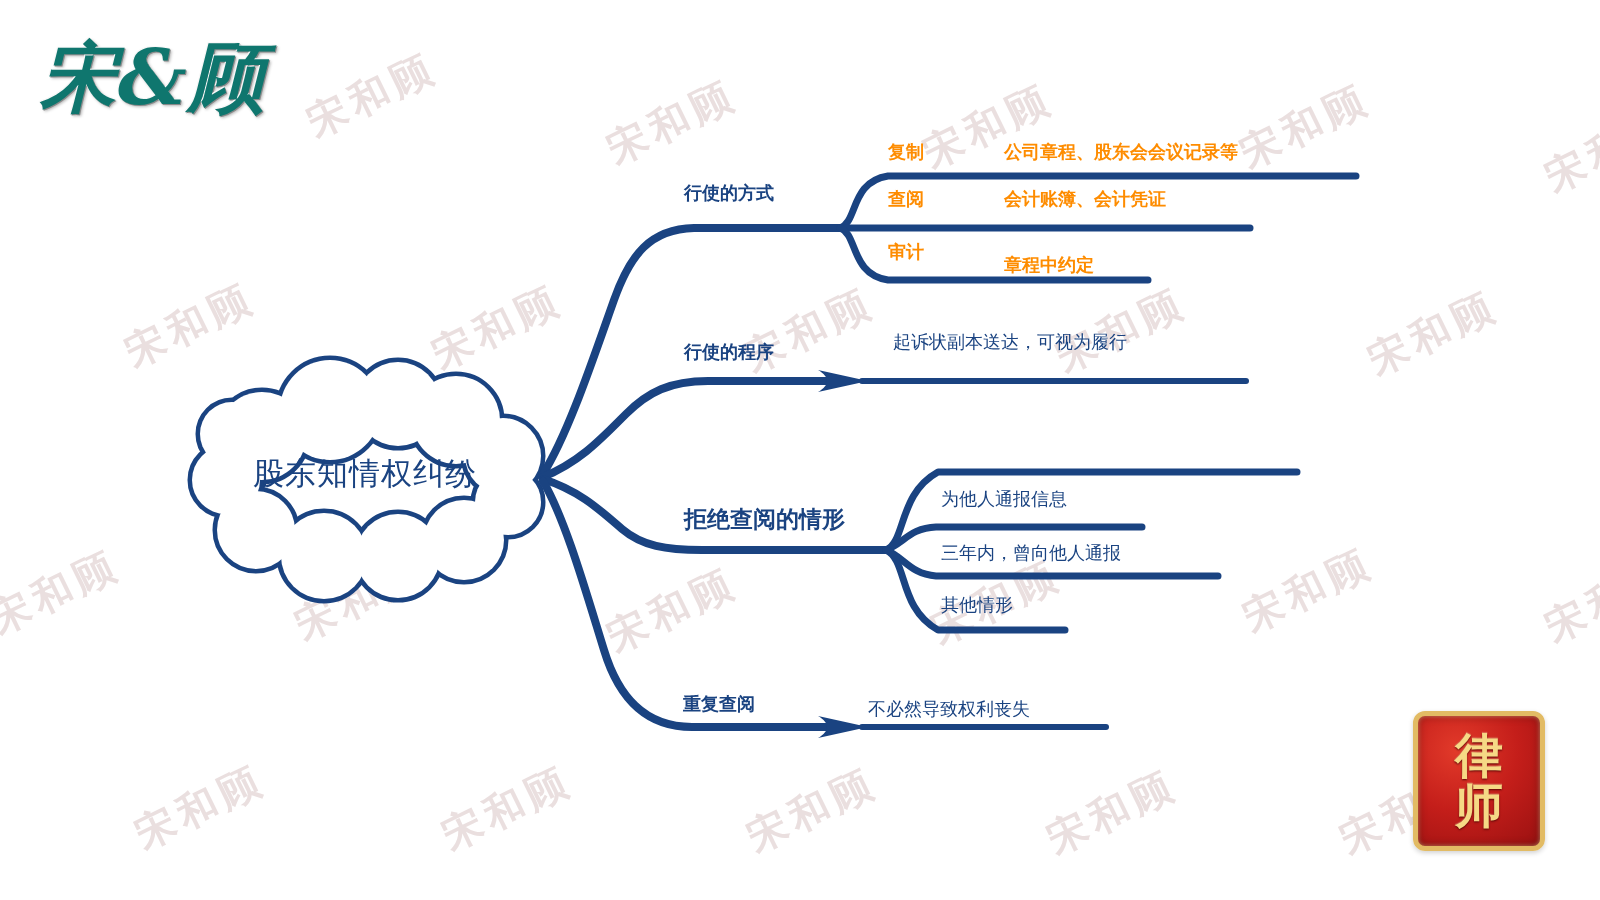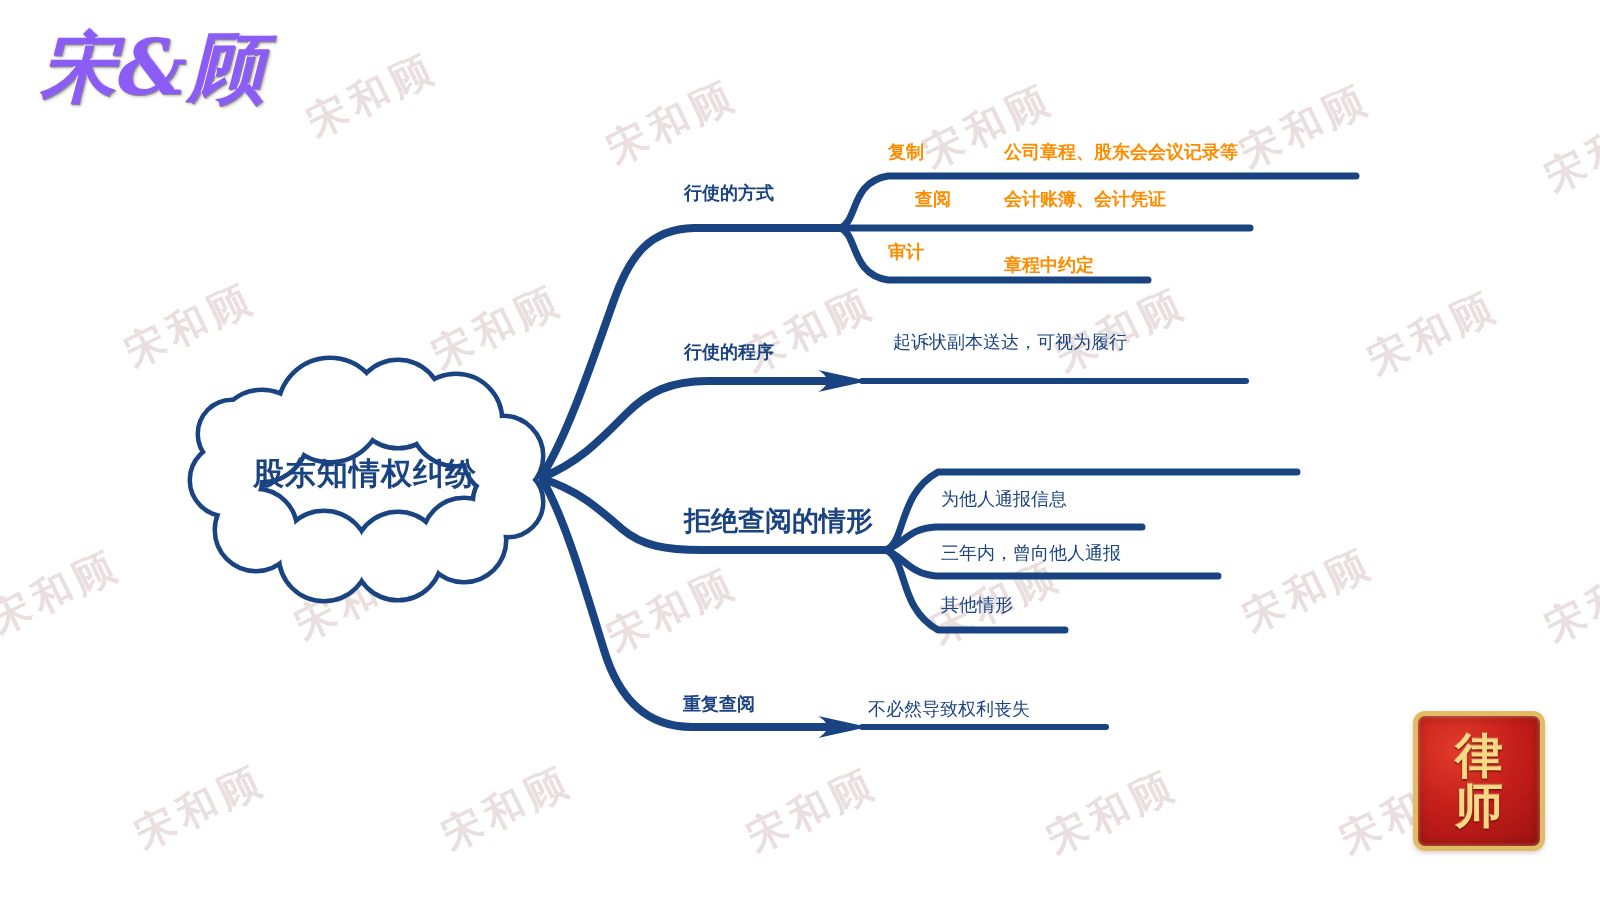--- a/index.html
+++ b/index.html
@@ -16,24 +16,24 @@
   
   #diagram{position:absolute;inset:0;}
   .ln{stroke:var(--line);fill:none;stroke-linecap:round;stroke-linejoin:round;}
   .cl-s{stroke:var(--line);stroke-width:9;fill:#fff;}
   .cl-f{fill:#fff;stroke:none;}
   .arw{fill:var(--line);stroke:none;}
   
   .t{position:absolute;line-height:1;white-space:nowrap;font-size:18px;color:var(--blue);}
   .bold{font-weight:700;}
   .orange{color:var(--orange);font-weight:700;}
-  .root-label{font-size:31px;letter-spacing:1px;font-weight:700;}
+  .root-label{font-size:31px;letter-spacing:1px;font-weight:400;}
   
-  .logo{position:absolute;left:40px;top:18px;font-family:"DejaVu Serif",serif;
-        font-size:76px;font-weight:700;font-style:italic;color:#8b5cf6;letter-spacing:2px;
+  .logo{position:absolute;left:40px;top:28px;font-family:"DejaVu Serif",serif;
+        font-size:76px;font-weight:700;font-style:italic;color:#0f766e;letter-spacing:2px;
         text-shadow:-1px -1px 0 #f7f7f7, 1px 1px 0 #8a8a8a, 2px 2px 3px rgba(0,0,0,.28);}
   
   .seal{position:absolute;left:1413px;top:711px;width:122px;height:130px;
         background:radial-gradient(circle at 32% 26%, #e23a2a 0%, #c41e1a 48%, #9a1111 100%);
         border:5px solid #e2bb64;border-radius:12px;
         box-shadow:inset 0 0 10px rgba(0,0,0,.35), inset 0 0 4px rgba(255,232,170,.65), 0 2px 5px rgba(0,0,0,.18);
         display:flex;justify-content:center;align-items:center;gap:11px;}
   .seal-col{width:1em;word-break:break-all;line-height:1.04;
         font-family:"Liberation Serif","DejaVu Serif",serif;font-weight:700;
         color:#f6d985;text-shadow:0 1px 2px rgba(70,0,0,.85), 0 -1px 1px rgba(255,240,190,.35);}
@@ -120,29 +120,29 @@
     <path class="ln" stroke-width="8" d="M 543 481 C 566 521 586 592 604 650 C 618 696 644 727 692 727 L 826 727"></path>
     <path class="arw" d="M 818 716 L 868 727 L 818 738 C 830 731 830 723 818 716 Z"></path>
     <path class="ln" stroke-width="6" d="M 862 727 L 1106 727"></path>
   </svg>
 
   <div class="t root-label" style="left:253px;top:458px;">股东知情权纠纷</div>
 
   <div class="t bold" style="left:684px;top:184px;">行使的方式</div>
   <div class="t orange" style="left:888px;top:143px;">复制</div>
   <div class="t orange" style="left:1004px;top:143px;">公司章程、股东会会议记录等</div>
-  <div class="t orange" style="left:888px;top:190px;margin-left:27px;">查阅</div>
+  <div class="t orange" style="left:888px;top:190px;">查阅</div>
   <div class="t orange" style="left:1004px;top:190px;">会计账簿、会计凭证</div>
   <div class="t orange" style="left:888px;top:243px;">审计</div>
   <div class="t orange" style="left:1004px;top:243px;margin-top:13px;">章程中约定</div>
 
   <div class="t bold" style="left:684px;top:343px;">行使的程序</div>
   <div class="t" style="left:893px;top:333px;">起诉状副本送达，可视为履行</div>
 
-  <div class="t bold" style="left:684px;top:508px;font-size:27px;">拒绝查阅的情形</div>
+  <div class="t bold" style="left:684px;top:508px;font-size:23px;">拒绝查阅的情形</div>
   <div class="t" style="left:941px;top:490px;">为他人通报信息</div>
   <div class="t" style="left:941px;top:544px;">三年内，曾向他人通报</div>
   <div class="t" style="left:941px;top:596px;">其他情形</div>
 
   <div class="t bold" style="left:683px;top:695px;">重复查阅</div>
   <div class="t" style="left:868px;top:700px;">不必然导致权利丧失</div>
 
   <div class="logo">宋&amp;顾</div>
 
   <div class="seal">

